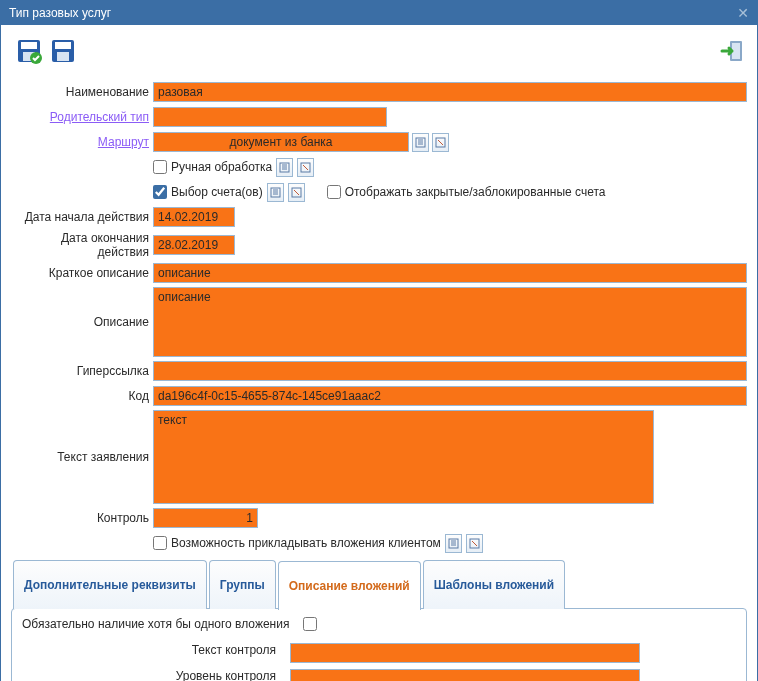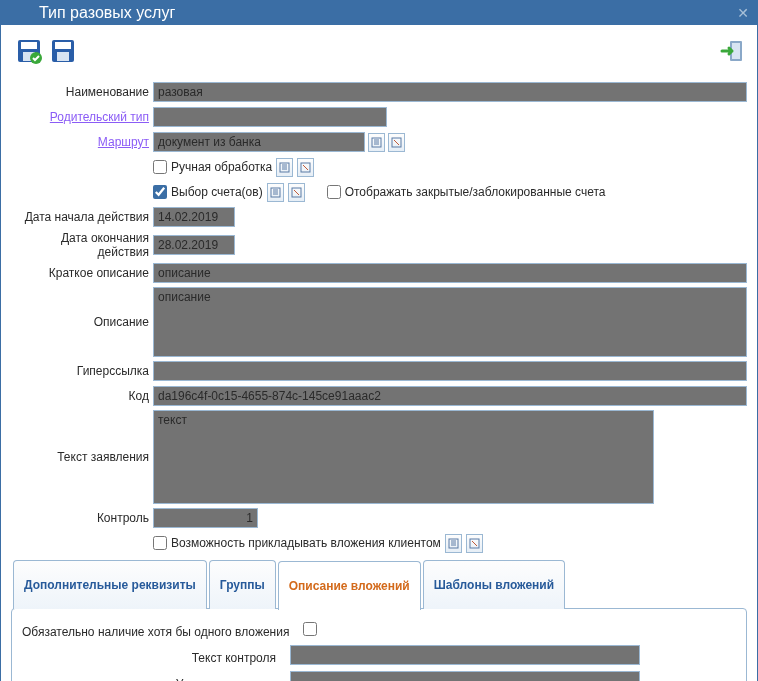--- a/index.html
+++ b/index.html
@@ -1,54 +1,54 @@
 <!DOCTYPE html>
 <html><head>
 <meta charset="utf-8">
 <style>
   * { box-sizing: border-box; margin: 0; padding: 0; }
   body { font-family: Arial, sans-serif; font-size: 12px; background: #fff; }
   .window { width: 758px; border: 1px solid #3b6ea5; background: #fff; }
   .titlebar { background: #3b6ea5; color: #fff; height: 24px; display: flex; align-items: center; padding: 0 8px; justify-content: space-between; }
-  .titlebar-title { font-size: 16px; margin-left: 30px; }
+  .titlebar-title { font-size: 12px; }
   .titlebar-close { color: #a8c0d8; font-size: 14px; cursor: pointer; }
   .content { padding: 8px 10px 12px 10px; }
   .toolbar { display: flex; justify-content: space-between; align-items: flex-start; height: 44px; padding: 4px 0 0 4px; }
   .toolbar-left { display: flex; gap: 6px; }
   .tb-btn { width: 28px; height: 28px; display: flex; align-items: center; justify-content: center; cursor: pointer; border-radius: 3px; }
   .form { padding: 4px 0 0 0; }
   .row { display: flex; align-items: center; margin-bottom: 3px; min-height: 22px; }
   .row.tall { align-items: flex-start; }
   .lbl { width: 142px; text-align: right; padding-right: 4px; color: #2a2a2a; font-size: 12px; }
   .lbl.link { text-decoration: underline; color: #8b5cf6; cursor: pointer; }
   .fld { display: flex; align-items: center; gap: 3px; }
   input[type=text], textarea, input.num {
-    border: 1px solid #9bb8d3; background: #737373; font-size: 12px;
+    border: 1px solid #9bb8d3; background: #f97316; font-size: 12px;
     padding: 2px 4px; height: 20px; color: #2a2a2a; font-family: inherit;
   }
   textarea { height: 70px; resize: none; }
   .w-name { width: 594px; }
   .w-parent { width: 234px; }
-  .w-route { width: 212px; }
+  .w-route { width: 256px; text-align: center; }
   .w-date { width: 82px; }
   .w-short { width: 594px; }
   .w-desc { width: 594px; }
   .w-hyper { width: 594px; }
   .w-code { width: 594px; }
   .w-app { width: 501px; height: 94px; }
   .w-prio { width: 105px; text-align: right; }
   .mini-btn { width: 17px; height: 19px; border: 1px solid #9bb8d3; background: linear-gradient(#fdfdfd,#e6eef6); cursor: pointer; display: inline-flex; align-items: center; justify-content: center; }
   .chk { display: flex; align-items: center; gap: 4px; font-size: 12px; color: #2a2a2a; }
   input[type=checkbox] { width: 14px; height: 14px; accent-color: #3b6ea5; }
   .tabs-wrap { margin-top: 6px; }
   .tabs { display: flex; gap: 2px; position: relative; z-index: 2; margin-left: 2px; }
   .tab { border: 1px solid #9bb8d3; border-bottom: none; border-radius: 4px 4px 0 0; padding: 17px 10px; font-size: 12px; font-weight: bold; color: #275a9a; background: linear-gradient(#fdfdfd,#eef4fa); cursor: pointer; }
   .tab.active { color: #d36a1b; background: #fff; position: relative; top: 1px; }
   .tab-panel { border: 1px solid #9bb8d3; border-radius: 4px; padding: 8px 10px 10px 10px; margin-top: -1px; }
-  .panel-row { display: flex; align-items: flex-end; margin-bottom: 4px; min-height: 22px; gap: 8px; }
+  .panel-row { display: flex; align-items: flex-start; margin-bottom: 4px; min-height: 22px; gap: 8px; }
   .panel-lbl { width: 260px; text-align: right; padding-right: 6px; font-size: 12px; color: #2a2a2a; }
   .panel-fld input[type=text] { width: 350px; }
   .panel-row.first .panel-lbl { text-align: left; width: auto; padding-right: 6px; }
   svg { display: block; }
 </style>
 </head>
 <body>
 
 <div class="window">
   <div class="titlebar">

